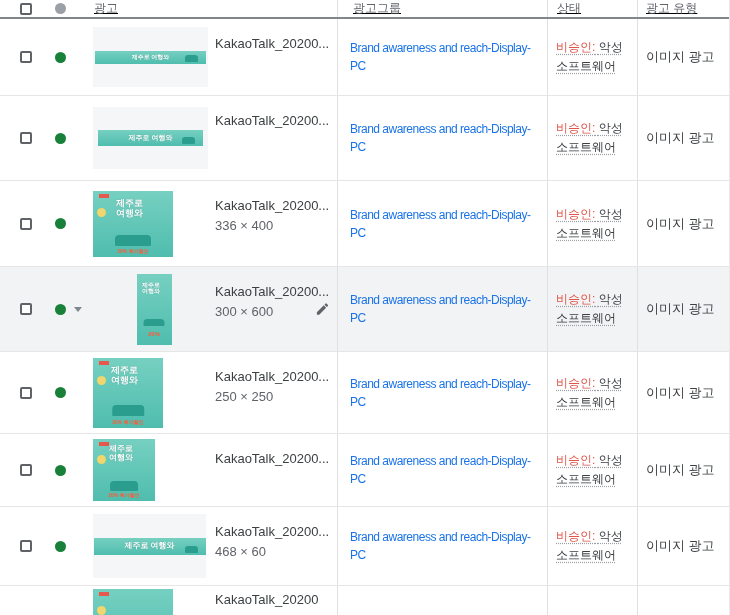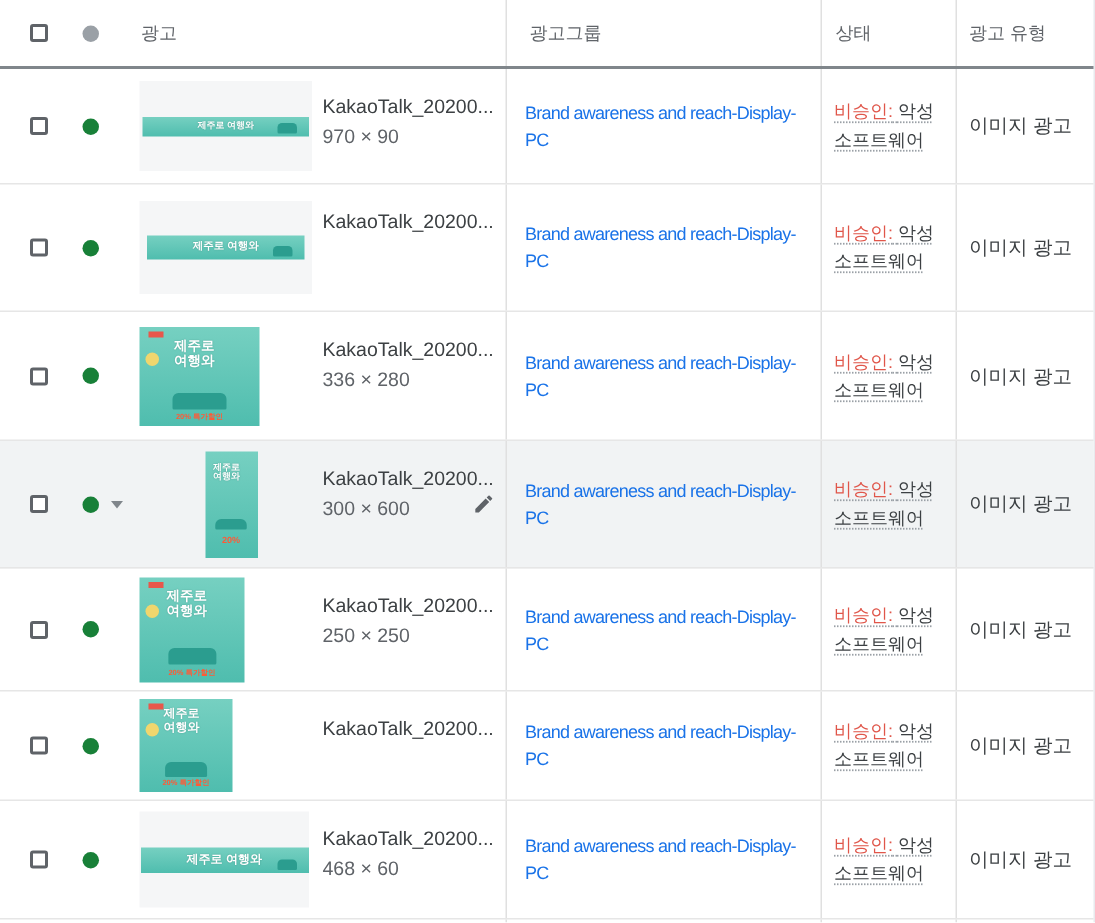--- a/index.html
+++ b/index.html
@@ -8,21 +8,21 @@
   .app {
     position:relative; width:730px; height:615px; overflow:hidden;
     background:#fff; border-right:1px solid #e8eaed;
   }
   .grid-row {
     display:grid;
     grid-template-columns:46px 47px 244px 210px 90px 93px;
     width:730px;
   }
   
-  .thead { height:46px; border-bottom:2px solid #80868b; }
+  .thead { height:19px; border-bottom:2px solid #80868b;text-decoration:underline; }
   .th { display:flex; align-items:center; font-size:12px; color:#5f6368; }
   .th-group,.th-status,.th-type { border-left:1px solid #e0e0e0; }
   .th-ad { padding-left:1px; }
   .th-group { padding-left:15px; }
   .th-status { padding-left:9px; }
   .th-type { padding-left:8px; }
   
   .row { border-bottom:1px solid #e6e6e6; }
   .r1 { height:77px; } .r2 { height:85px; } .r3 { height:86px; }
   .r4 { height:85px; background:#f1f3f4; }
@@ -155,21 +155,20 @@
     <div class="cell c-ad">
       <div class="thumb-box">
         <div class="ph">
           <div class="cr cr-banner cr-b1">
               <span class="cr-text">제주로 여행와</span>
             </div>
         </div>
       </div>
       <div class="ad-text">
         <div class="ad-name">KakaoTalk_20200...</div>
-        <div class="ad-size">970 × 90</div>
       </div>
     </div>
     <div class="cell c-group">
         <a class="group-link">Brand awareness and reach-Display-PC</a>
       </div>
     <div class="cell c-status">
       <span class="status-text"><span class="st-prefix">비승인:</span> <span class="st-reason">악성 소프트웨어</span></span>
     </div>
     <div class="cell c-type">
         <span>이미지 광고</span>
@@ -216,21 +215,21 @@
     <div class="cell c-ad">
       <div class="thumb-box">
         <div class="cr cr-sq cr-rect">
           <span class="cr-text">제주로 여행와</span>
           <span class="cr-car"></span>
           <span class="cr-badge">20% 특가할인</span>
         </div>
       </div>
       <div class="ad-text">
         <div class="ad-name">KakaoTalk_20200...</div>
-        <div class="ad-size">336 × 280</div>
+        <div class="ad-size">336 × 400</div>
       </div>
     </div>
     <div class="cell c-group">
         <a class="group-link">Brand awareness and reach-Display-PC</a>
       </div>
     <div class="cell c-status">
       <span class="status-text"><span class="st-prefix">비승인:</span> <span class="st-reason">악성 소프트웨어</span></span>
     </div>
     <div class="cell c-type">
         <span>이미지 광고</span>

